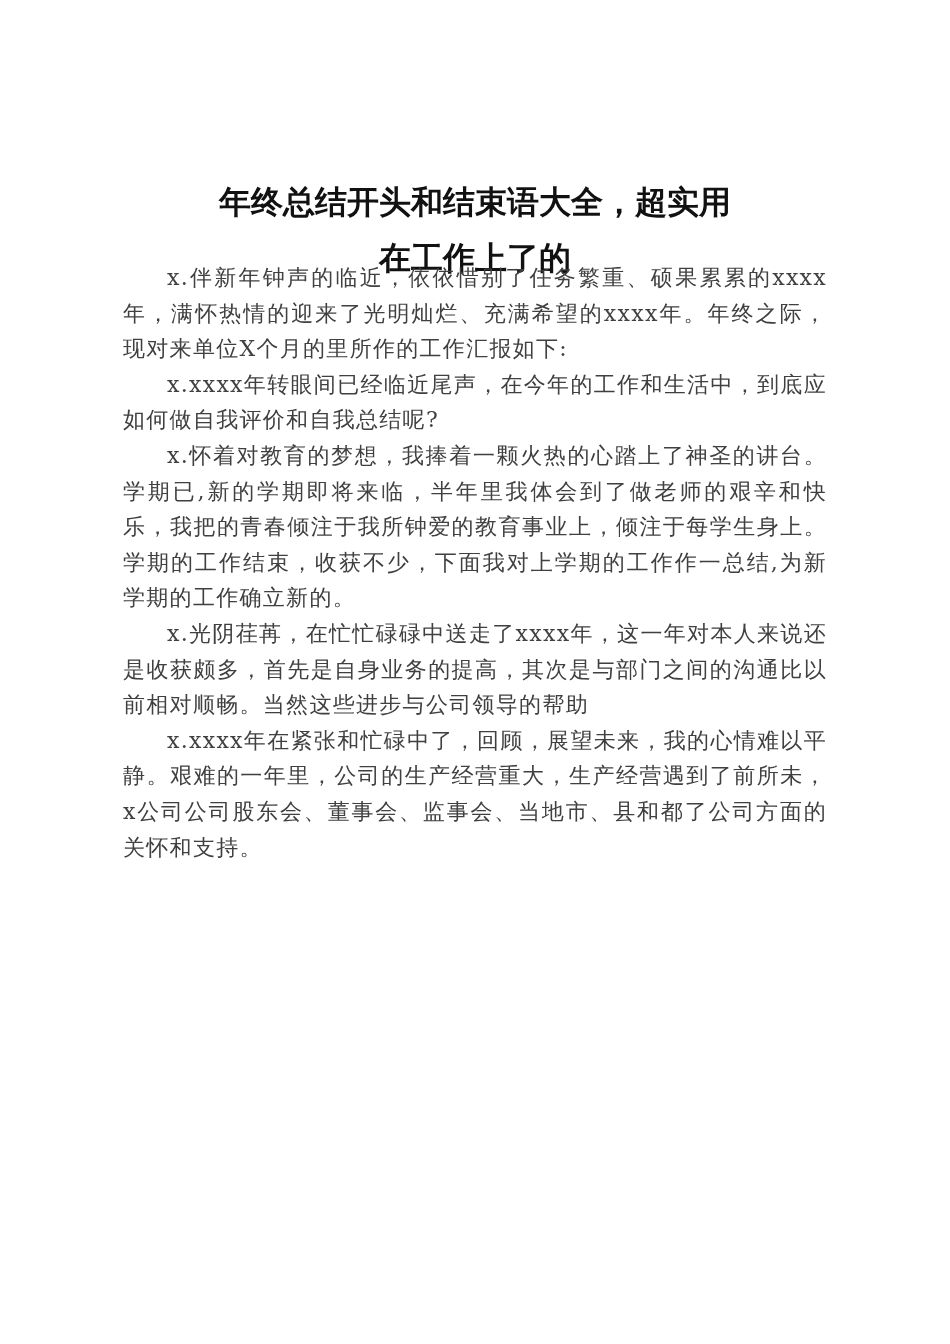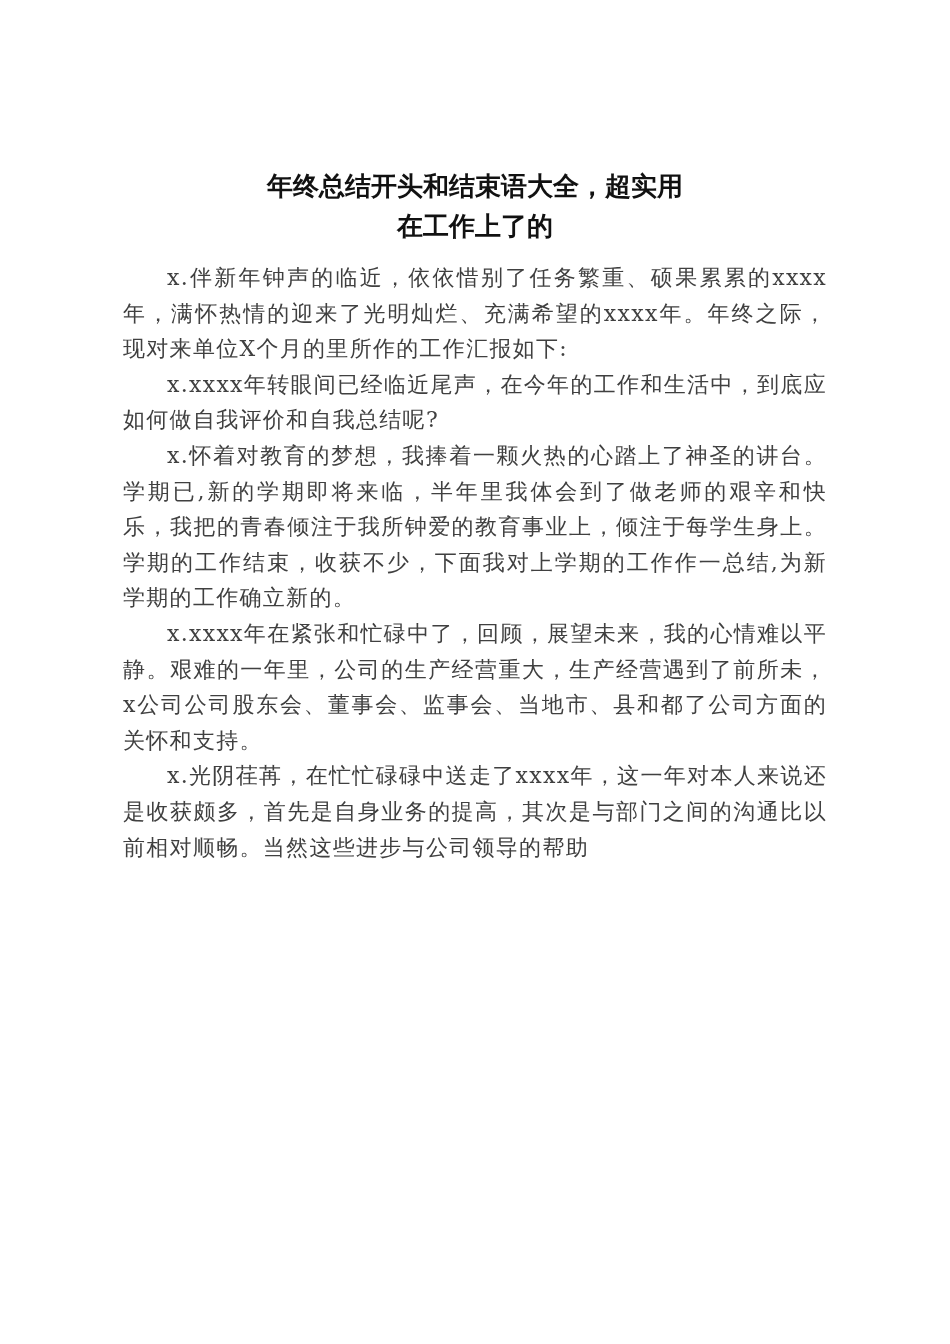--- a/index.html
+++ b/index.html
@@ -26,25 +26,25 @@
     .title-block {
       position: absolute;
       left: 0;
       top: 166px;
       width: 950px;
       text-align: center;
     }
     .title {
       font-family: "DejaVu Serif", "Liberation Serif", serif;
       font-weight: bold;
-      font-size: 26px;
+      font-size: 32px;
       line-height: 40px;
       letter-spacing: 0px;
       color: #111111;
-      margin: 0;
+      margin: 16px;
     }
     .body-text {
       position: absolute;
       left: 123px;
       top: 260px;
       width: 704px;
     }
     .para {
       margin: 0;
       font-size: 22px;
@@ -62,16 +62,16 @@
 <div class="page">
   <div class="title-block">
     <h1 class="title">年终总结开头和结束语大全，超实用</h1>
     <h2 class="title">在工作上了的</h2>
   </div>
 
   <div class="body-text">
     <p class="para">x.伴新年钟声的临近，依依惜别了任务繁重、硕果累累的xxxx年，满怀热情的迎来了光明灿烂、充满希望的xxxx年。年终之际，现对来单位X个月的里所作的工作汇报如下:</p>
     <p class="para">x.xxxx年转眼间已经临近尾声，在今年的工作和生活中，到底应如何做自我评价和自我总结呢?</p>
     <p class="para">x.怀着对教育的梦想，我捧着一颗火热的心踏上了神圣的讲台。学期已,新的学期即将来临，半年里我体会到了做老师的艰辛和快乐，我把的青春倾注于我所钟爱的教育事业上，倾注于每学生身上。学期的工作结束，收获不少，下面我对上学期的工作作一总结,为新学期的工作确立新的。</p>
+    <p class="para">x.光阴荏苒，在忙忙碌碌中送走了xxxx年，这一年对本人来说还是收获颇多，首先是自身业务的提高，其次是与部门之间的沟通比以前相对顺畅。当然这些进步与公司领导的帮助</p>
     <p class="para">x.xxxx年在紧张和忙碌中了，回顾，展望未来，我的心情难以平静。艰难的一年里，公司的生产经营重大，生产经营遇到了前所未，x公司公司股东会、董事会、监事会、当地市、县和都了公司方面的关怀和支持。</p>
-    <p class="para">x.光阴荏苒，在忙忙碌碌中送走了xxxx年，这一年对本人来说还是收获颇多，首先是自身业务的提高，其次是与部门之间的沟通比以前相对顺畅。当然这些进步与公司领导的帮助</p>
   </div>
 </div>
 
 </body></html>

